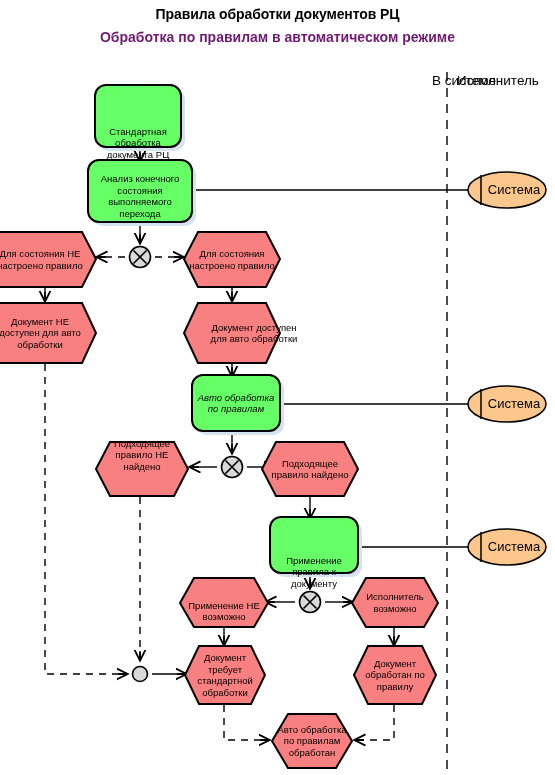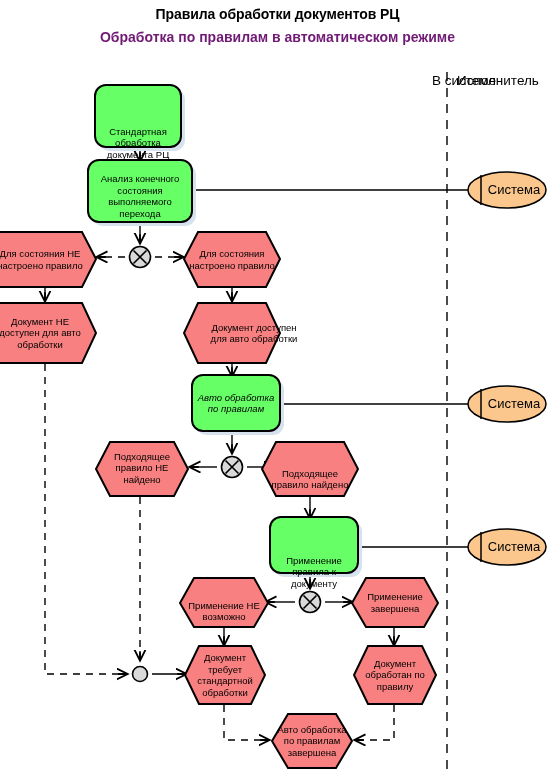--- a/index.html
+++ b/index.html
@@ -199,23 +199,23 @@
 
 <div class="nodetext t-green" style="left:95px; top:85px; width:86px; height:44px;margin-top:36px;">Стандартная обработка документа РЦ</div>
 <div class="nodetext t-green" style="left:88px; top:160px; width:104px; height:72px;">Анализ конечного состояния выполняемого перехода</div>
 <div class="nodetext t-green" style="left:192px; top:375px; width:88px; height:56px;font-style:italic;">Авто обработка по правилам</div>
 <div class="nodetext t-green" style="left:270px; top:544px; width:88px; height:56px;">Применение правила к документу</div>
 
 <div class="nodetext t-red" style="left:-10px; top:232px; width:100px; height:55px;">Для состояния НЕ настроено правило</div>
 <div class="nodetext t-red" style="left:186px; top:232px; width:92px; height:55px;">Для состояния настроено правило</div>
 <div class="nodetext t-red" style="left:-10px; top:303px; width:100px; height:60px;">Документ НЕ доступен для авто обработки</div>
 <div class="nodetext t-red" style="left:186px; top:303px; width:92px; height:60px;margin-left:22px;">Документ доступен для авто обработки</div>
-<div class="nodetext t-red" style="left:98px; top:441px; width:88px; height:54px;">Подходящее правило НЕ найдено</div>
-<div class="nodetext t-red" style="left:264px; top:452px; width:92px; height:54px;">Подходящее правило найдено</div>
+<div class="nodetext t-red" style="left:98px; top:428px; width:88px; height:54px;">Подходящее правило НЕ найдено</div>
+<div class="nodetext t-red" style="left:264px; top:442px; width:92px; height:54px;">Подходящее правило найдено</div>
 <div class="nodetext t-red" style="left:182px; top:578px; width:84px; height:66px;">Применение НЕ возможно</div>
-<div class="nodetext t-red" style="left:354px; top:578px; width:82px; height:49px;">Применение завершена</div>
+<div class="nodetext t-red" style="left:354px; top:578px; width:82px; height:49px;">Исполнитель возможно</div>
 <div class="nodetext t-red" style="left:186px; top:646px; width:78px; height:58px;">Документ требует стандартной обработки</div>
 <div class="nodetext t-red" style="left:354px; top:646px; width:82px; height:58px;">Документ обработан по правилу</div>
-<div class="nodetext t-red" style="left:272px; top:714px; width:80px; height:54px;">Авто обработка по правилам завершена</div>
+<div class="nodetext t-red" style="left:272px; top:714px; width:80px; height:54px;">Авто обработка по правилам обработан</div>
 
 <div class="nodetext t-oval" style="left:485px; top:180px; width:58px; height:20px;">Система</div>
 <div class="nodetext t-oval" style="left:485px; top:394px; width:58px; height:20px;">Система</div>
 <div class="nodetext t-oval" style="left:485px; top:537px; width:58px; height:20px;">Система</div>
 
 </body></html>

